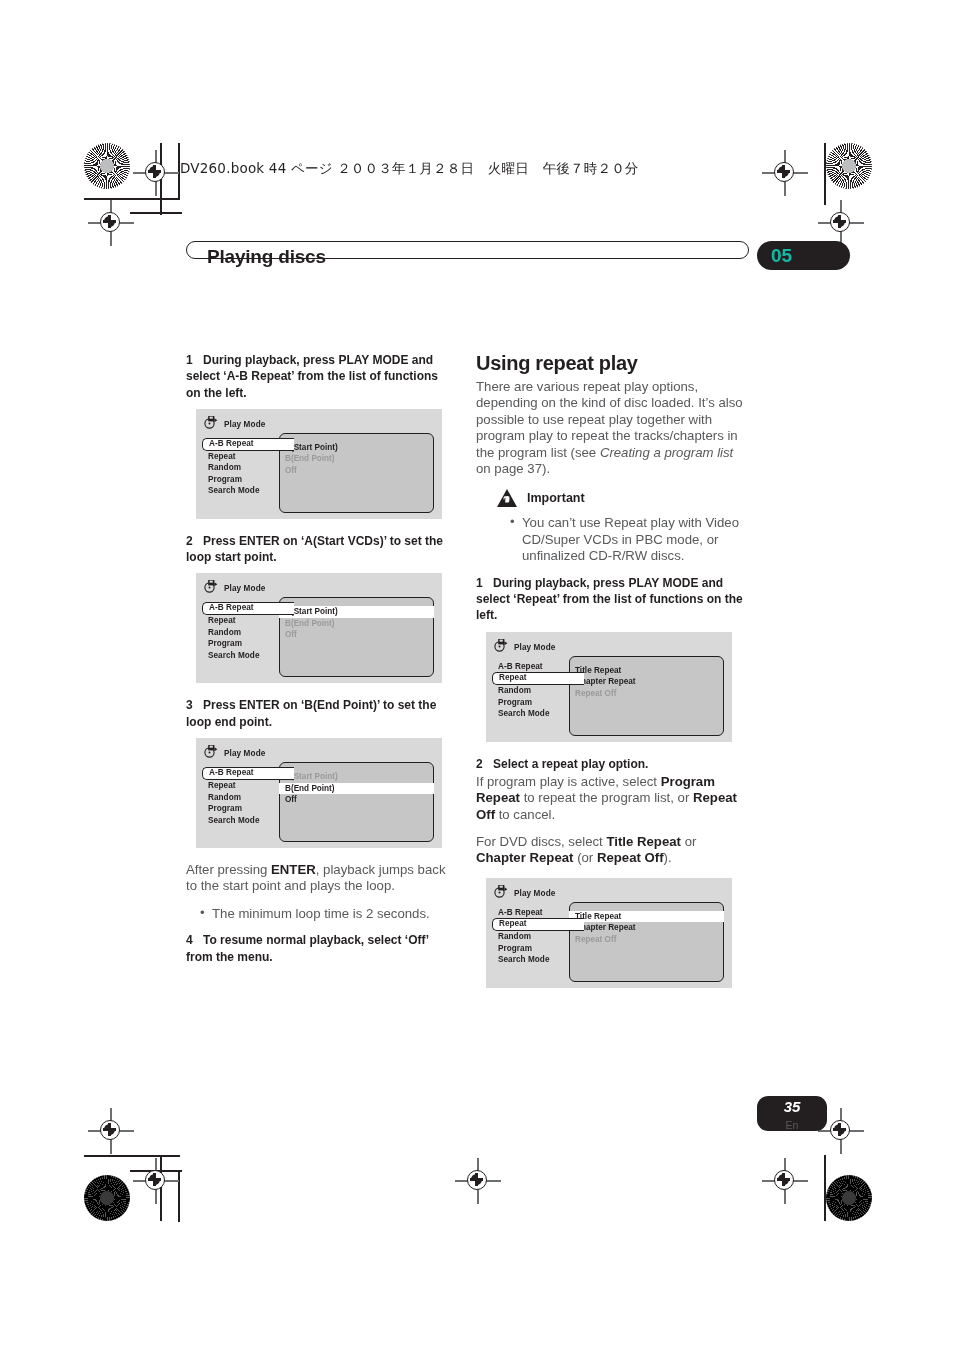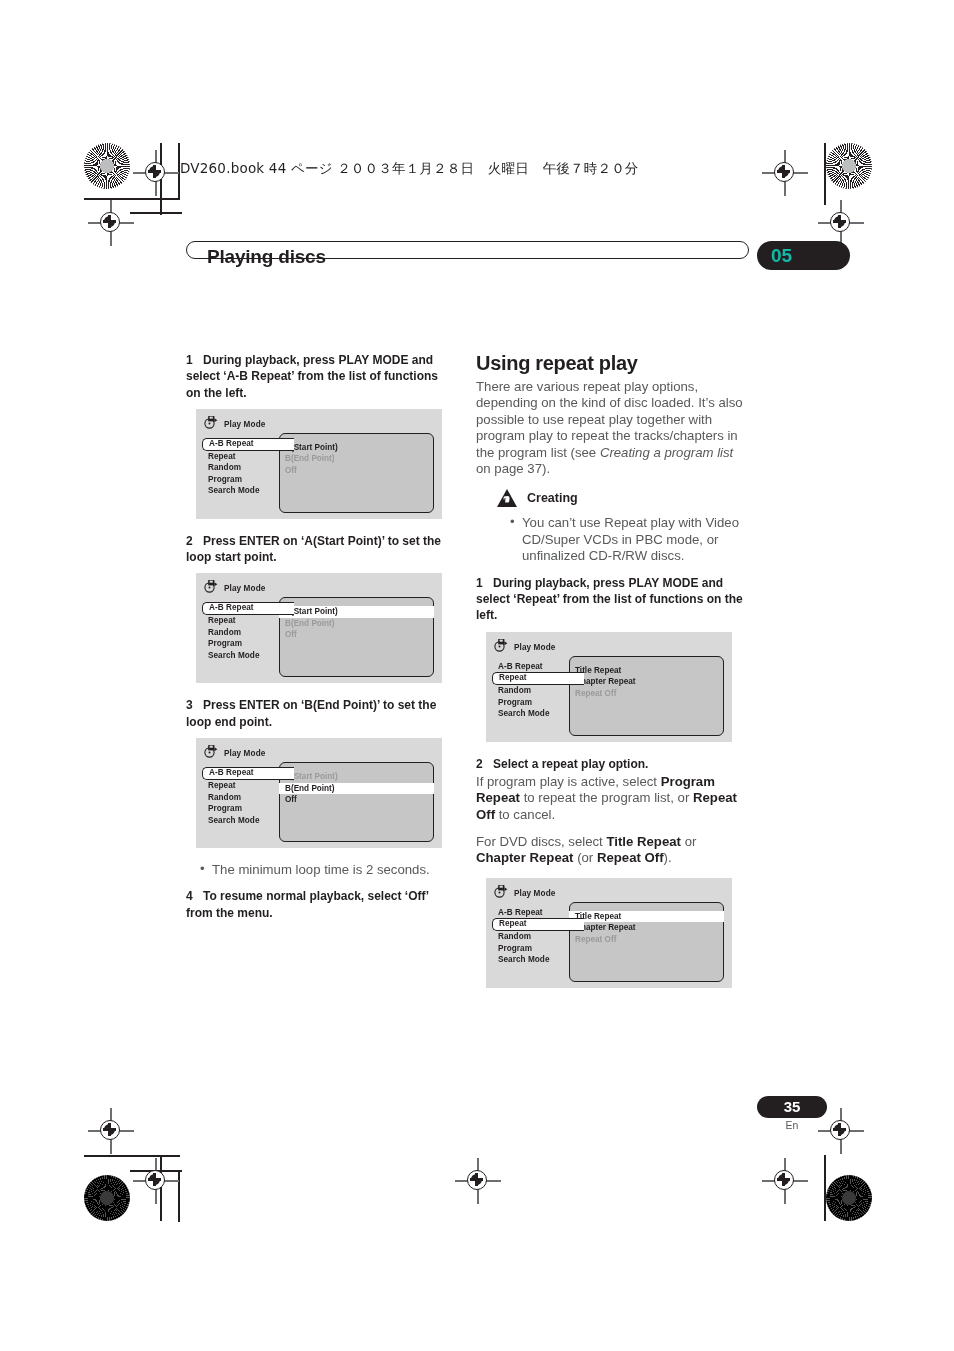--- a/index.html
+++ b/index.html
@@ -304,28 +304,29 @@
     padding-left: 6px;
   }
   .osd .panel .plist { padding-top: 8px; }
 
   
   .pagenum {
     position: absolute;
     left: 757px;
     top: 1096px;
     width: 70px;
-    height: 22px;
+    height: 35px;
     background: #231f20;
     border-radius: 11px;
     color: #ffffff;
     font-size: 15px;
     font-weight: bold;
     text-align: center;
     line-height: 22px;
+    font-style: italic;
   }
   .pagelang {
     position: absolute;
     left: 757px;
     top: 1119px;
     width: 70px;
     text-align: center;
     font-size: 10.5px;
     color: #58595b;
   }
@@ -452,21 +453,21 @@
     <div class="panel">
       <div class="plist">
         <div class="pi">A(Start Point)</div>
         <div class="pi dim">B(End Point)</div>
         <div class="pi dim">Off</div>
       </div>
     </div>
   </div>
 
   <p class="step">
-    <span class="num">2</span><span>Press ENTER on ‘A(Start Point)’ to set the loop start point.</span>
+    <span class="num">2</span><span>Press ENTER on ‘A(Start VCDs)’ to set the loop start point.</span>
   </p>
 
   <div class="osd">
     <div class="osd-title">
       <span class="pm-icon">
         <svg width="15" height="14" viewBox="0 0 15 14">
           <circle cx="5.5" cy="8.5" r="4.6" fill="none" stroke="#231f20" stroke-width="1.1"></circle>
           <circle cx="5.5" cy="8.5" r="1" fill="#231f20"></circle>
           <rect x="4.2" y="1" width="6.2" height="5.4" fill="#231f20"></rect>
           <rect x="5.6" y="1.6" width="3.2" height="2.1" fill="#d9d9d9"></rect>
@@ -517,20 +518,21 @@
     </div>
     <div class="panel">
       <div class="plist">
         <div class="pi dim">A(Start Point)</div>
         <div class="pi hl">B(End Point)</div>
         <div class="pi">Off</div>
       </div>
     </div>
   </div>
 
+  <p class="body"><span>After pressing </span><b>ENTER</b><span>, playback jumps back to the start point and plays the loop.</span></p>
 
   <ul class="bullets">
     <li>The minimum loop time is 2 seconds.</li>
   </ul>
 
   <p class="step">
     <span class="num">4</span><span>To resume normal playback, select ‘Off’ from the menu.</span>
   </p>
 </div>
 
@@ -540,21 +542,21 @@
 
   <p class="body"><span>There are various repeat play options, depending on the kind of disc loaded. It’s also possible to use repeat play together with program play to repeat the tracks/chapters in the program list (see </span><i>Creating a program list</i><span> on page 37).</span></p>
 
   <div class="important-head">
     <span class="tri">
       <svg width="22" height="20" viewBox="0 0 22 20">
         <path d="M11 1 L21 19 L1 19 Z" fill="#231f20"></path>
         <path d="M9.2 14.6 c0-2.2 0.3-3.2 0.3-4.3 c0-0.8 -0.8-0.9 -0.9-0.2 c-0.1 0.7 -0.1 1.4 -0.1 1.4 l-0.9 0 c0 0 -0.1-1.6 0.2-2.4 c0.3-0.8 1.2-0.9 1.7-0.6 c0.2-0.5 1-0.5 1.3-0.1 c0.3-0.4 1.1-0.4 1.3 0.1 c0.4-0.3 1.2-0.1 1.3 0.6 c0.1 0.9 0.1 3.5 -0.3 4.4 c-0.3 0.7 -0.6 1.1 -0.6 1.1 Z" fill="#ffffff"></path>
       </svg>
     </span>
-    <span class="title">Creating</span>
+    <span class="title">Important</span>
   </div>
 
   <ul class="bullets" style="margin-left:20px;">
     <li>You can’t use Repeat play with Video CD/Super VCDs in PBC mode, or unfinalized CD-R/RW discs.</li>
   </ul>
 
   <p class="step">
     <span class="num">1</span><span>During playback, press PLAY MODE and select ‘Repeat’ from the list of functions on the left.</span>
   </p>
 

